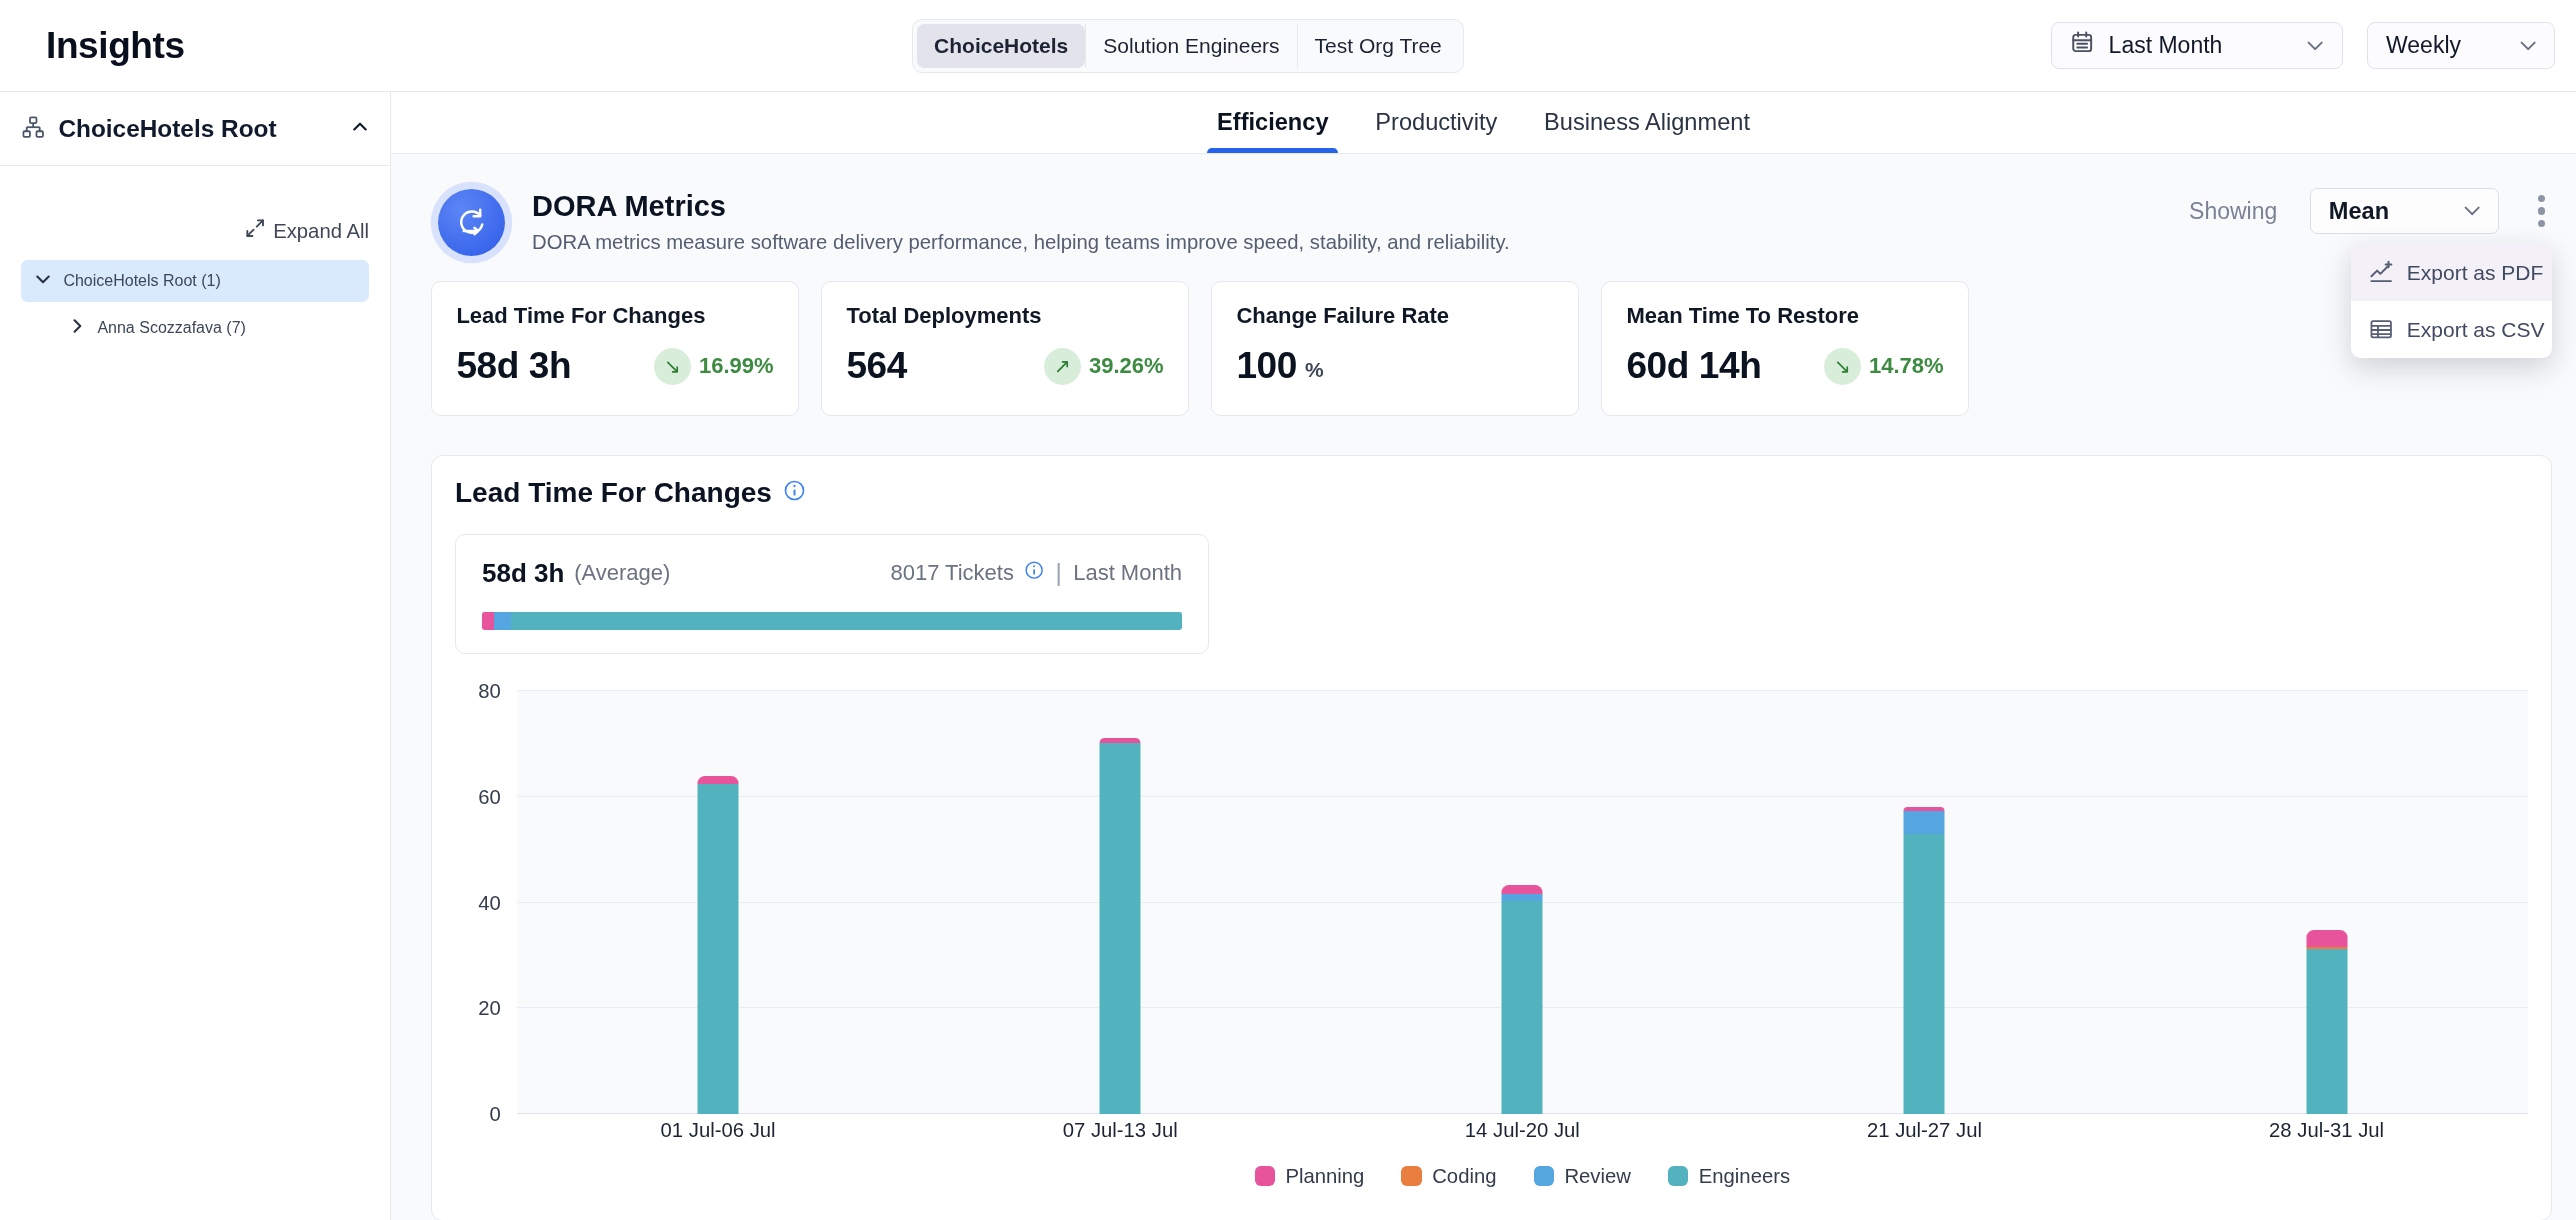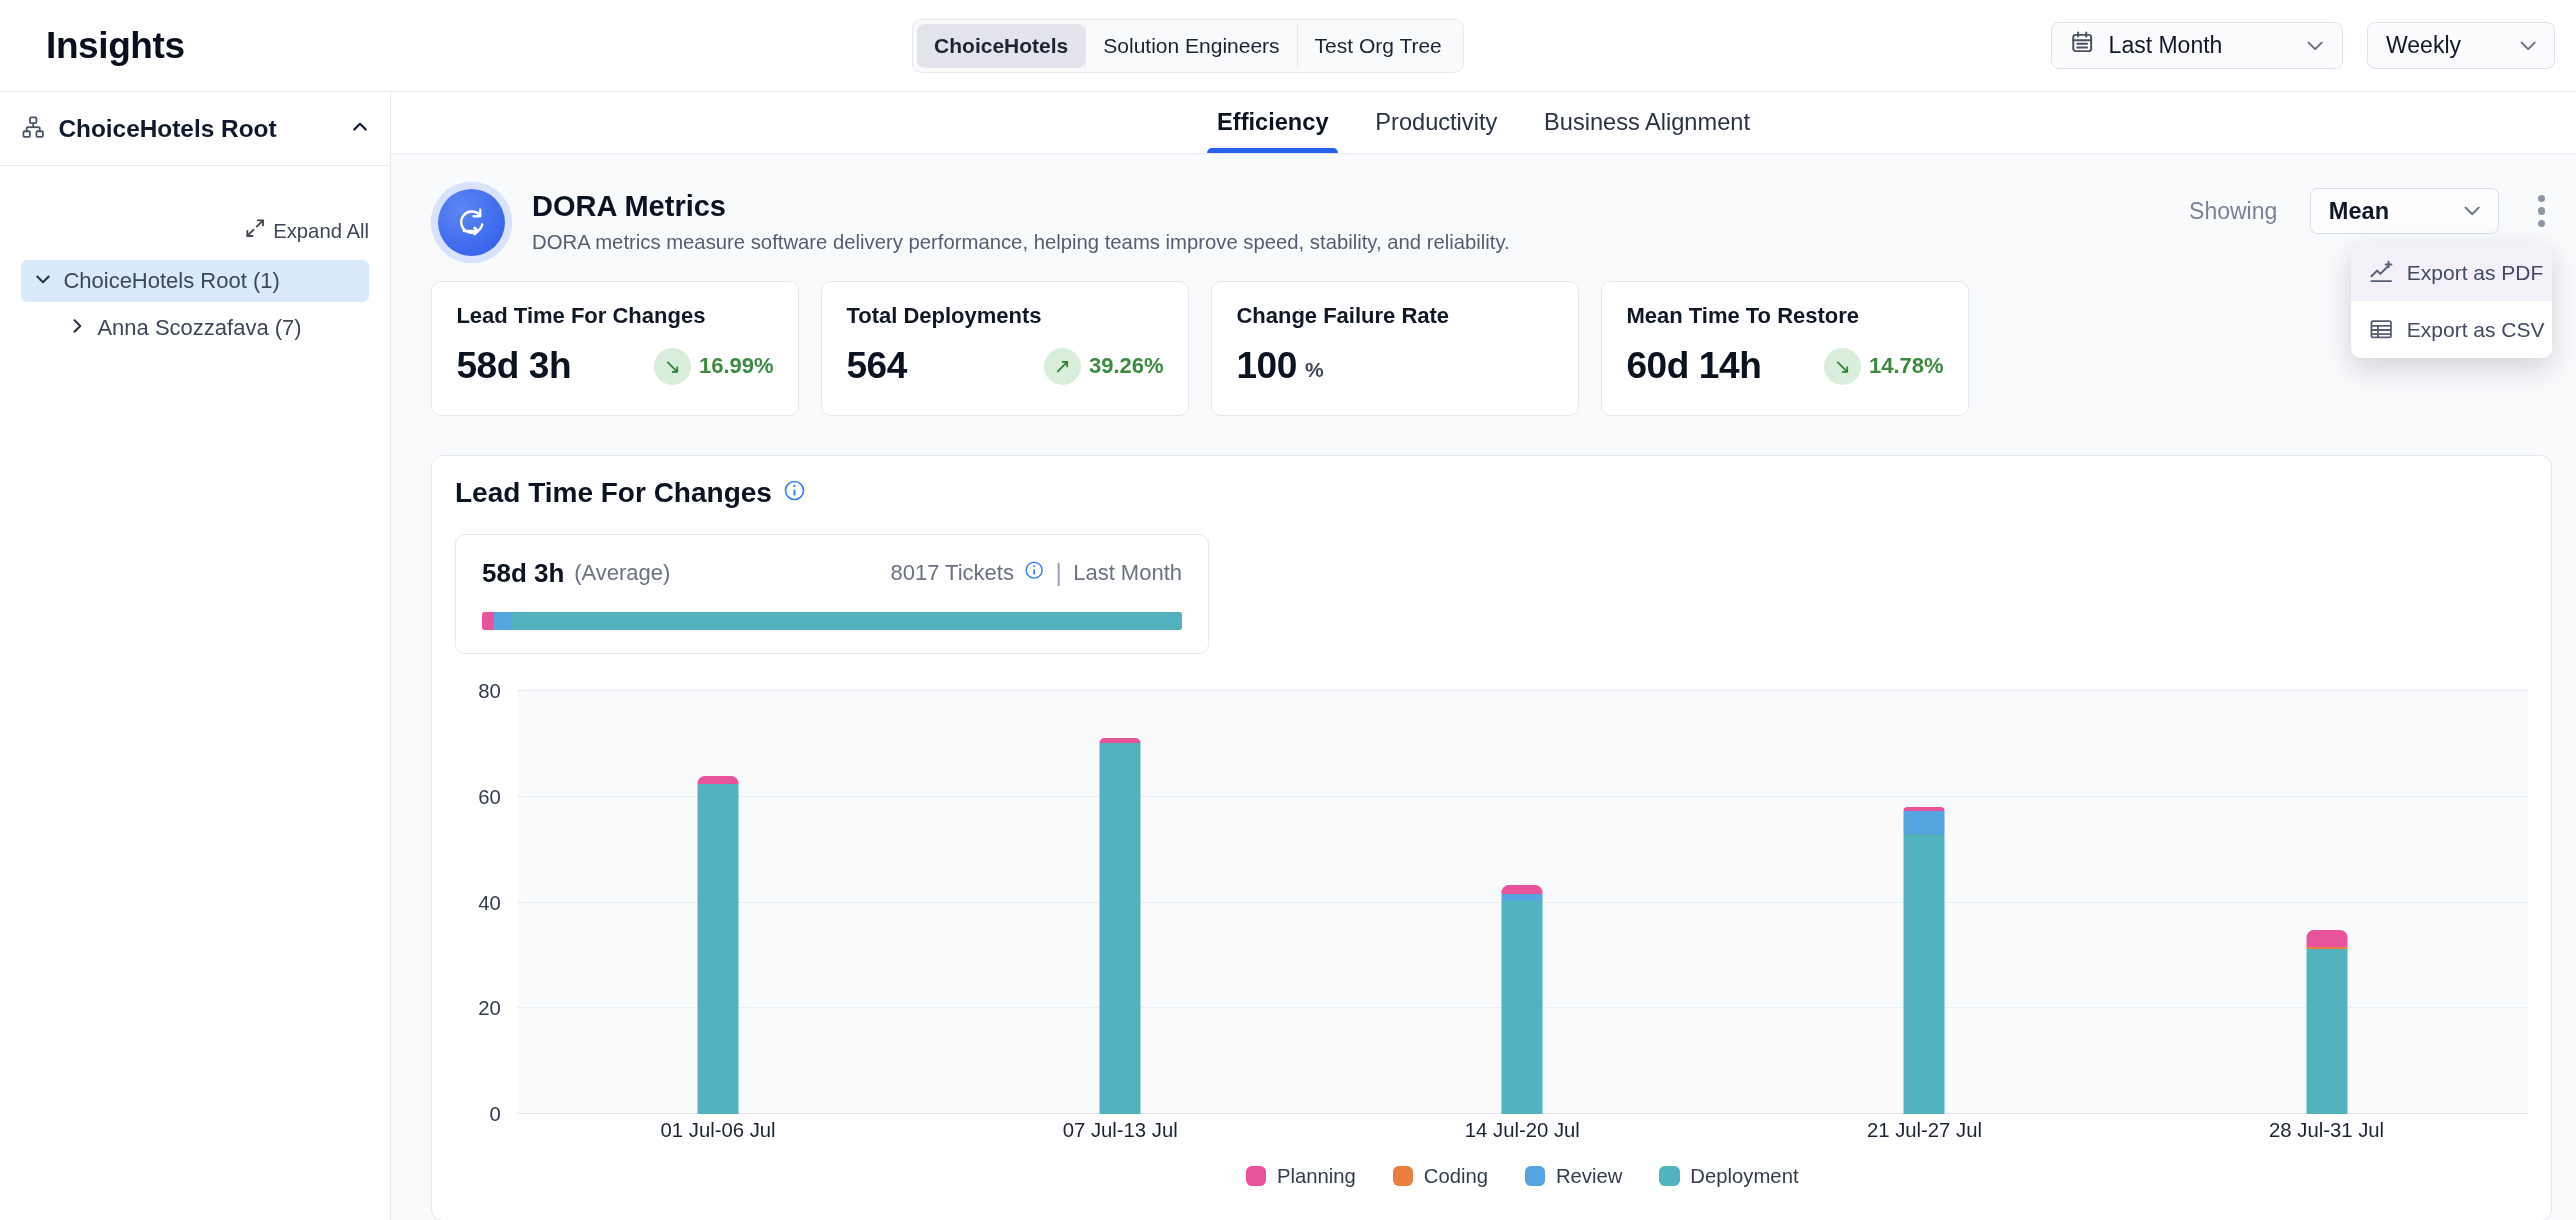--- a/index.html
+++ b/index.html
@@ -26,21 +26,21 @@
   .sidebar-header { height: 74px; border-bottom: 0.8px solid #e8eaf0; display: flex; align-items: center; padding: 0 21px; gap: 13px; width: 100%; text-align: left; }
   .sidebar-header .label { font-size: 24.4px; font-weight: 700; color: #111a2c; flex: 1; }
   .sidebar-content { padding: 24.4px 21px; }
   .search-box { position: relative; }
   .search-box input { width: 100%; height: 46px; border: 0.8px solid #dfe3ea; border-radius: 8.1px; padding: 0 16.3px 0 47px; font-size: 22px; color: #333; background: #fff; outline: none; font-family: "Liberation Sans", sans-serif; }
   .search-box input::placeholder { color: #9aa3b2; }
   .search-icon { position: absolute; left: 13px; top: 10.6px; }
   .expand-row { display: flex; justify-content: flex-end; margin-top: 28px; }
   .expand-link { display: flex; gap: 8.1px; align-items: center; font-size: 20.3px; color: #3f4756; font-weight: 500; }
   .tree { margin-top: 16.3px; }
-  .tree-row { display: flex; align-items: center; gap: 11.4px; height: 42px; border-radius: 6.5px; padding: 0 13px; font-size: 22px; color: #3d4758; cursor: pointer; }
+  .tree-row { display: flex; align-items: center; gap: 11.4px; height: 42px; border-radius: 6.5px; padding: 0 13px; font-size: 16px; color: #3d4758; cursor: pointer; }
   .tree-row.selected { background: #d9eafc; }
   .tree-row.level-1 { margin-left: 34px; margin-top: 4.9px; }
 
   .main { flex: 1; background: #f8fafc; display: flex; flex-direction: column; min-width: 0; }
   .tabs-row { height: 74px; background: #fff; border-bottom: 0.8px solid #e8eaf0; display: flex; justify-content: center; align-items: stretch; gap: 37px; }
   .tab { display: flex; align-items: center; font-size: 23.6px; color: #2a3342; position: relative; padding: 0 4.9px; font-weight: 500; }
   .tab.active { font-weight: 700; color: #0b1220; }
   .tab.active::after { content: ""; position: absolute; left: -4.9px; right: -4.9px; bottom: -0.8px; height: 5.7px; background: #2563eb; border-radius: 4.9px 4.9px 0 0; }
 
   .content { padding: 28px 24.4px 0 40px; }
@@ -374,21 +374,21 @@
             <div class="legend-item">
               <span class="legend-swatch" style="background: rgb(232, 127, 62);"></span>
               <span>Coding</span>
             </div>
             <div class="legend-item">
               <span class="legend-swatch" style="background: rgb(84, 165, 224);"></span>
               <span>Review</span>
             </div>
             <div class="legend-item">
               <span class="legend-swatch" style="background: rgb(82, 179, 191);"></span>
-              <span>Deployment</span>
+              <span>Engineers</span>
             </div>
           </div>
       </section>
     </div>
   </main>
 </div>
 
 <div class="export-menu">
     <button class="export-item highlighted">
       <span style="display: flex;">

